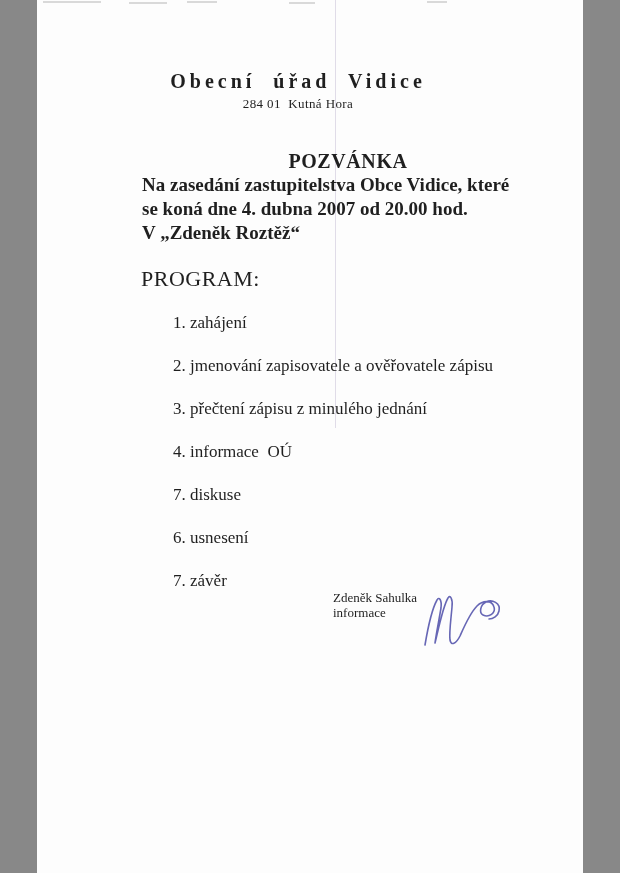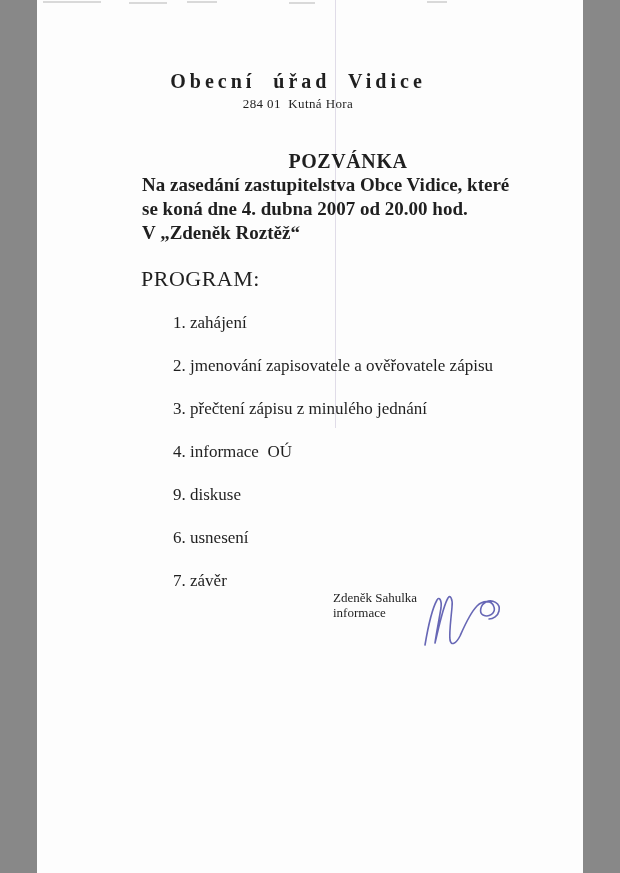--- a/index.html
+++ b/index.html
@@ -134,21 +134,21 @@
     <div class="invite-line">V „Zdeněk Roztěž“</div>
   </div>
 
   <div class="program-label">PROGRAM:</div>
 
   <ul class="program-list">
     <li>1. zahájení</li>
     <li>2. jmenování zapisovatele a ověřovatele zápisu</li>
     <li>3. přečtení zápisu z minulého jednání</li>
     <li>4. informace  OÚ</li>
-    <li>9. diskuse</li>
+    <li>7. diskuse</li>
     <li>6. usnesení</li>
     <li>7. závěr</li>
   </ul>
 
   <div class="sig-block">
     <div>Zdeněk Sahulka</div>
     <div>informace</div>
   </div>
 
   <svg class="signature-svg" width="90" height="58" viewBox="0 0 90 58" fill="none">

